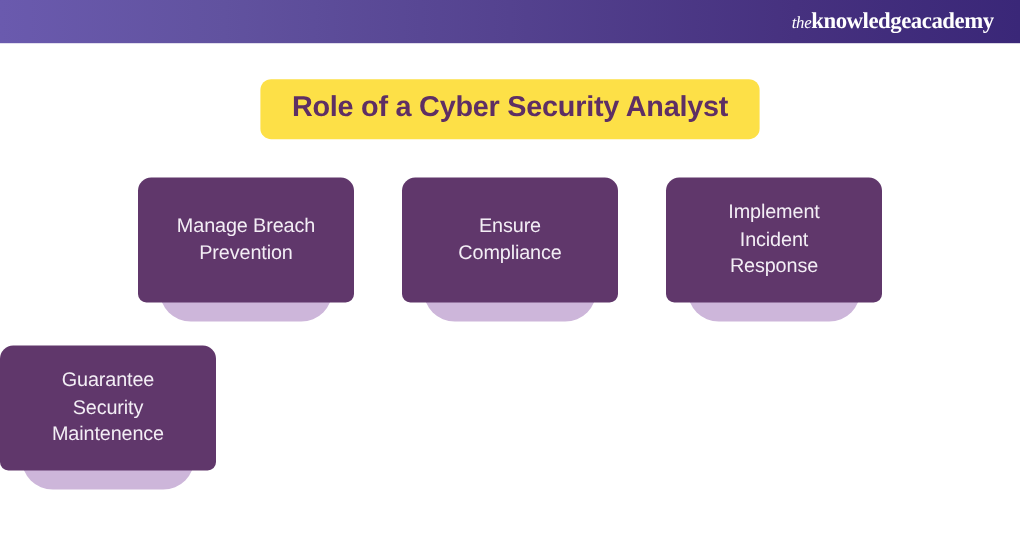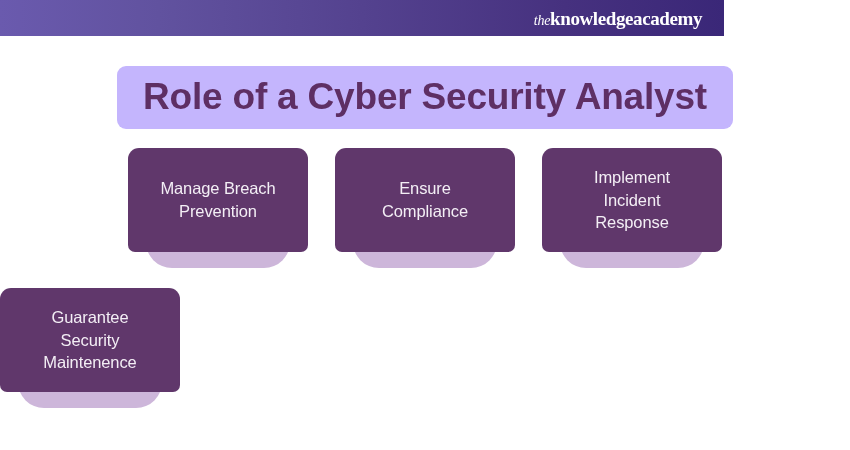--- a/index.html
+++ b/index.html
@@ -13,21 +13,21 @@
     font-family: "Liberation Sans", sans-serif;
     overflow: hidden;
     position: relative;
   }
 
   
   .header-band {
     position: absolute;
     left: 0;
     top: 0;
-    width: 724px;
+    width: 850px;
     height: 36px;
     background: linear-gradient(90deg, #6a5aae 0%, #61529f 22%, #54428f 50%, #46317f 78%, #3a2778 100%);
   }
   .brand-logo {
     position: absolute;
     right: 22px;
     top: 50%;
     transform: translateY(-50%);
     color: #ffffff;
     white-space: nowrap;
@@ -49,43 +49,43 @@
   
   .title-wrap {
     position: absolute;
     left: 0;
     top: 66px;
     width: 850px;
     display: flex;
     justify-content: center;
   }
   .title-pill {
-    background: #c4b5fd;
+    background: #fde047;
     border-radius: 9px;
     padding: 12px 26px 14px 26px;
     color: #5e2f64;
-    font-size: 37px;
+    font-size: 24px;
     font-weight: 700;
     letter-spacing: -0.2px;
     line-height: 1;
   }
 
   
   .diagram {
     position: absolute;
     left: 0;
     top: 148px;
     width: 850px;
   }
   .card-row {
     display: flex;
     justify-content: center;
     align-items: flex-start;
   }
-  .card-row.row-1 { gap: 27px; }
+  .card-row.row-1 { gap: 40px; }
   .card-row.row-2 { gap: 25px; margin-top: 36px; flex-direction: column; }
 
   
   .card {
     position: relative;
     width: 180px;
     height: 104px;
   }
   .card.wide { width: 178px; }
 

